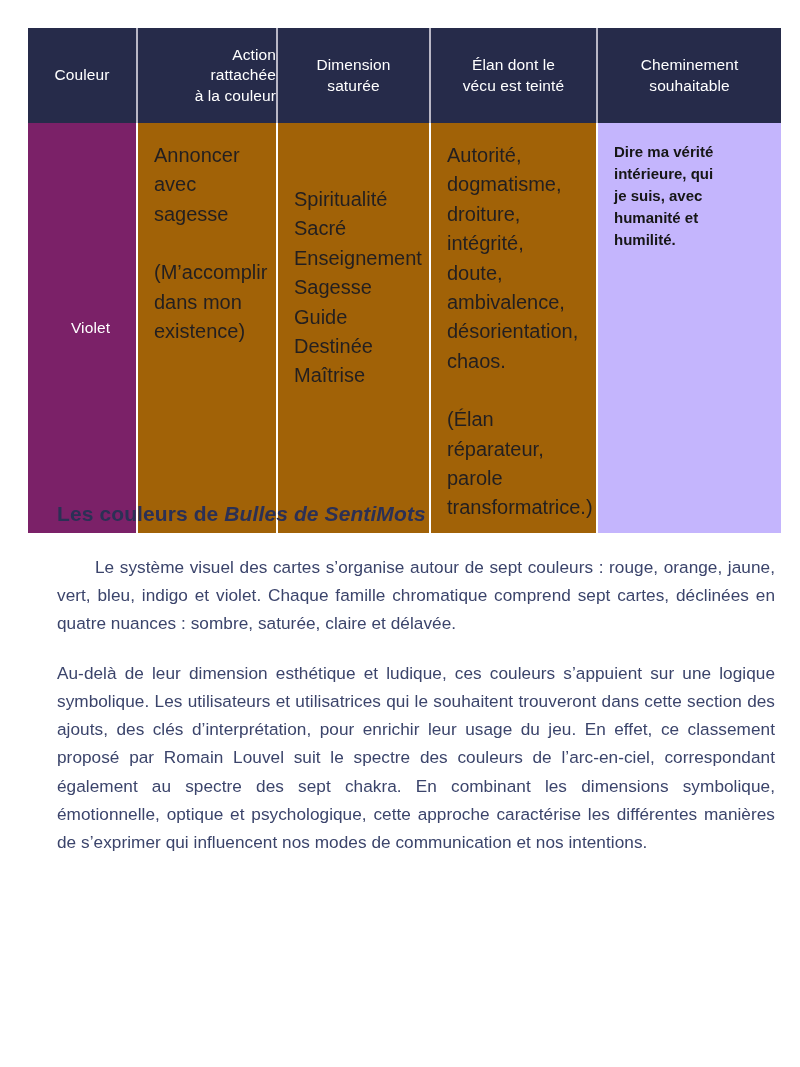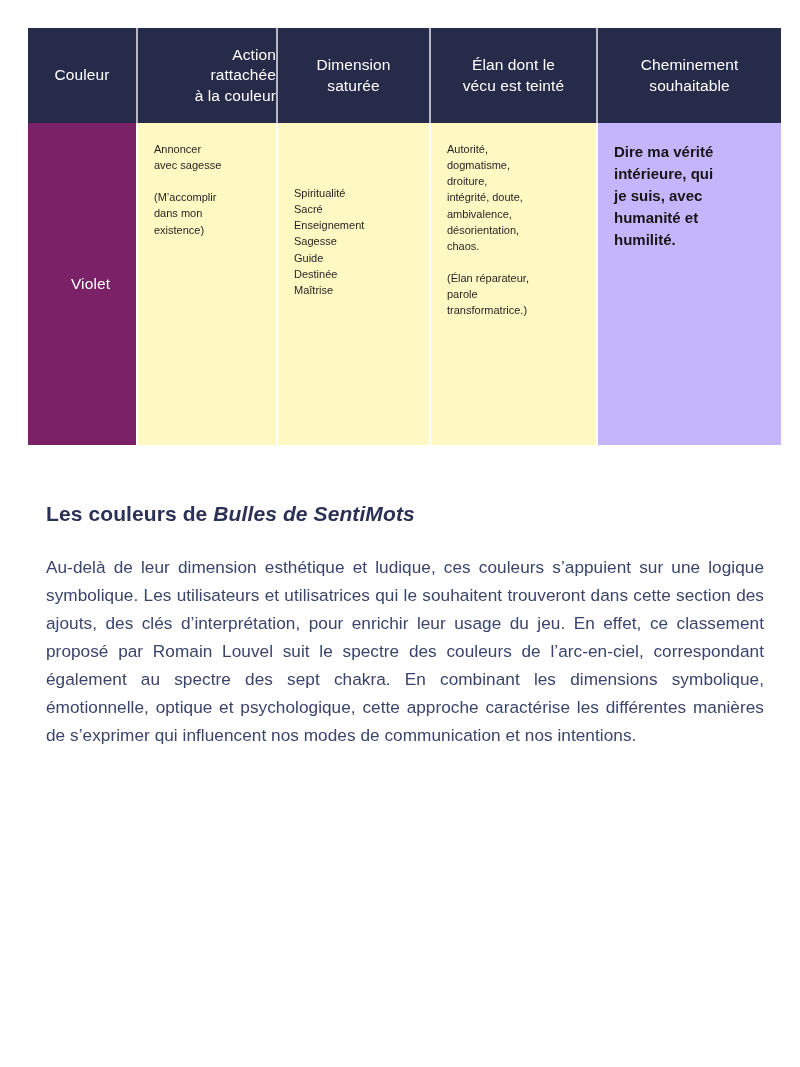--- a/index.html
+++ b/index.html
@@ -66,23 +66,23 @@
   .cell-color {
     background: #7b2168;
     color: #ffffff;
     font-size: 15.5px;
     text-align: center;
     vertical-align: middle !important;
     letter-spacing: 0.1px;
   }
 
   .cell-pale {
-    background: #fef9c3;
+    background: #a16207;
     color: #231f20;
-    font-size: 11px;
+    font-size: 20px;
     line-height: 1.47;
     padding: 18px 14px 10px 16px !important;
   }
 
   .cell-pale-dark {
     background: #c4b5fd;
     color: #161616;
     font-size: 15px;
     line-height: 1.47;
     padding: 18px 14px 10px 16px !important;
@@ -92,21 +92,21 @@
   .cell-pale .italic-note {
     display: block;
     margin-top: 1.45em;
   }
 
   .stack-line { display: block; white-space: pre-wrap; }
 
   
   .article {
     position: absolute;
-    left: 46px;
+    left: 57px;
     top: 500px;
     width: 718px;
   }
 
   .section-heading {
     font-size: 21px;
     font-weight: 700;
     color: #2b3055;
     margin: 0 0 26px 0;
     line-height: 1.3;
@@ -186,16 +186,17 @@
 je suis, avec
 humanité et
 humilité.</span>
         </td>
       </tr>
     </tbody>
   </table>
 
   <div class="article">
     <h2 class="section-heading"><span>Les couleurs de </span><span class="em">Bulles de SentiMots</span></h2>
+    <p class="body-par indented">Le système visuel des cartes s’organise autour de sept couleurs : rouge, orange, jaune, vert, bleu, indigo et violet. Chaque famille chromatique comprend sept cartes, déclinées en quatre nuances : sombre, saturée, claire et délavée.</p>
     <p class="body-par">Au-delà de leur dimension esthétique et ludique, ces couleurs s’appuient sur une logique symbolique. Les utilisateurs et utilisatrices qui le souhaitent trouveront dans cette section des ajouts, des clés d’interprétation, pour enrichir leur usage du jeu. En effet, ce classement proposé par Romain Louvel suit le spectre des couleurs de l’arc-en-ciel, correspondant également au spectre des sept chakra. En combinant les dimensions symbolique, émotionnelle, optique et psychologique, cette approche caractérise les différentes manières de s’exprimer qui influencent nos modes de communication et nos intentions.</p>
   </div>
 
 </div>
 
 </body></html>

